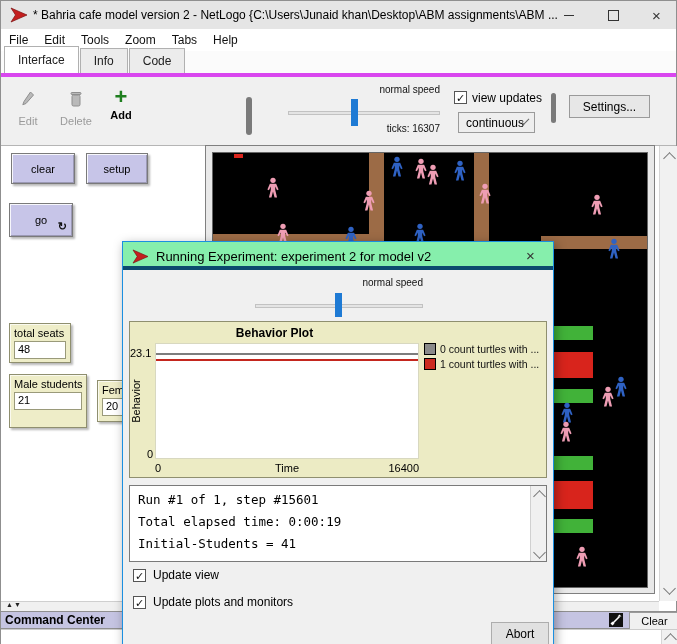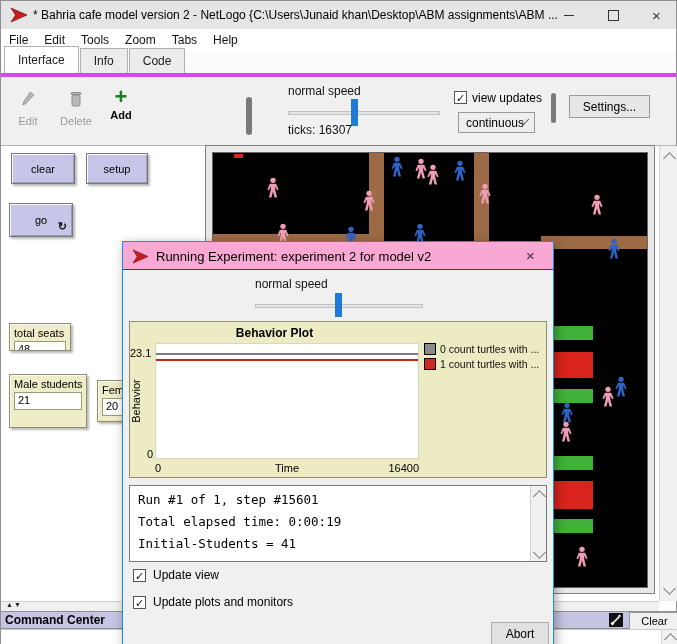--- a/index.html
+++ b/index.html
@@ -25,21 +25,21 @@
   .toolbtn .lbl{font-size:11px;display:block;margin-top:3px;}
   .disabled-lbl{color:#9a9a9a;}
   .plus-icon{color:#1e7e1e;font-size:22px;font-weight:bold;line-height:18px;}
   .picker{left:150px;top:95px;width:83px;height:26px;background:#fff;border:1px solid #767676;border-radius:2px;display:flex;align-items:center;padding:0 5px;box-sizing:border-box;}
   .abc-chip{width:15px;height:14px;background:#c9c9f2;border:1px solid #8888c0;font-size:7px;color:#223;display:flex;align-items:center;justify-content:center;position:relative;}
   .abc-chip:before{content:"";position:absolute;left:0;top:0;border-top:4px solid #334;border-right:4px solid transparent;}
   .tri-down{width:0;height:0;border-left:4px solid transparent;border-right:4px solid transparent;border-top:5px solid #333;margin-left:auto;}
   .tool-sep{width:6px;background:#7a7a7a;border-radius:3px;}
   .slider-track{height:4px;background:#e4e4e4;border:1px solid #c2c2c2;box-sizing:border-box;}
   .slider-thumb{width:7px;background:#1e7ad4;}
-  .small-label{font-size:12px;color:#111;text-align:left;}
+  .small-label{font-size:10px;color:#111;text-align:right;}
   .checkbox{width:13px;height:13px;background:#fff;border:1px solid #555;font-size:11px;line-height:12px;text-align:center;color:#111;box-sizing:border-box;}
   .combo{background:#eee;border:1px solid #9a9a9a;display:flex;align-items:center;font-size:12px;padding:0 7px;box-sizing:border-box;}
   .chev{width:7px;height:7px;border-right:1.5px solid #666;border-bottom:1.5px solid #666;transform:rotate(45deg);margin-left:auto;margin-top:-3px;}
   .pushbtn{background:#e7e7e7;border:1px solid #9a9a9a;font-size:12px;display:flex;align-items:center;justify-content:center;}
   
   .workspace{left:0;top:145px;width:658px;height:455px;background:#fff;overflow:hidden;}
   .nl-btn{position:absolute;background:#c7c5e8;border:1px solid #7a7a7a;box-shadow:inset 1px 1px 0 rgba(255,255,255,.85),inset -1px -1px 0 rgba(0,0,0,.22),2px 2px 2px rgba(0,0,0,.28);font-size:11px;color:#000;display:flex;align-items:center;justify-content:center;}
   .forever-icon{position:absolute;right:5px;bottom:5px;font-size:11px;line-height:10px;color:#111;font-weight:bold;}
   .nl-slider{position:absolute;background:#76a498;border:1px solid #4a7065;box-shadow:inset 1px 1px 0 rgba(255,255,255,.45),2px 2px 2px rgba(0,0,0,.28);box-sizing:border-box;}
   .nl-slider .groove{position:absolute;left:5px;right:5px;top:9px;height:3px;background:#51786c;box-shadow:0 1px 0 rgba(255,255,255,.4);}
@@ -60,21 +60,21 @@
   .chev-up{border-left:1.5px solid #777;border-top:1.5px solid #777;transform:rotate(45deg);}
   .chev-dn{border-right:1.5px solid #777;border-bottom:1.5px solid #777;transform:rotate(45deg);}
   
   .split-strip{left:0;top:600px;width:658px;height:10px;background:#f0f0f0;border-top:1px solid #cfcfcf;box-sizing:border-box;}
   .split-arrows{left:5px;top:600px;font-size:7px;color:#222;letter-spacing:1px;}
   .cc-header{left:0;top:610px;width:677px;height:18px;background:#c5c4e2;border-top:1px solid #8f8f8f;border-bottom:1px solid #8f8f8f;box-sizing:border-box;}
   .cc-title{left:4px;top:612px;font-size:12px;font-weight:bold;color:#000;}
   .cc-input{left:0;top:628px;width:677px;height:16px;background:#fff;border-top:1px solid #ccc;box-sizing:border-box;}
   
   .dialog{left:121px;top:240px;width:432px;height:410px;background:#f0f0f0;border:1px solid #1b8fe0;box-shadow:2px 3px 10px rgba(0,0,0,.35);z-index:50;box-sizing:border-box;}
-  .dlg-titlebar{left:0;top:0;width:100%;height:28px;background:#f9a8d4;border-bottom:1px solid #0c4a6e;box-sizing:border-box;}
+  .dlg-titlebar{left:0;top:0;width:100%;height:28px;background:#86efac;border-bottom:4px solid #0c4a6e;box-sizing:border-box;}
   .dlg-title{left:33px;top:7px;font-size:13px;color:#000;white-space:nowrap;}
   .plotbox{left:6px;top:79px;width:418px;height:157px;background:#ecebc4;border:1px solid #8f8f6f;box-sizing:border-box;}
   .plot-white{left:25px;top:21px;width:264px;height:116px;background:#fff;border:1px solid #d8d8c0;box-sizing:border-box;}
   .plot-line{position:absolute;left:0;width:100%;height:2px;}
   .axis-num{position:absolute;font-size:11px;color:#000;}
   .legend-row{position:absolute;display:flex;align-items:center;font-size:10.5px;color:#111;white-space:nowrap;}
   .legend-swatch{width:10px;height:10px;border:1px solid #000;margin-right:4px;flex:none;}
   .outbox{left:6px;top:243px;width:418px;height:77px;background:#fff;border:1px solid #7a7a7a;box-sizing:border-box;font-family:"DejaVu Sans Mono",monospace;font-size:12.5px;overflow:hidden;}
   .output-line{padding-left:8px;line-height:22px;white-space:pre;}
   .out-scroll{position:absolute;right:0;top:0;width:16px;height:100%;background:#f0f0f0;border-left:1px solid #d0d0d0;box-sizing:border-box;}
@@ -161,21 +161,21 @@
       <div class="nl-btn" style="left: 10px; top: 7px; width: 62px; height: 29px;">
         <span>clear</span>
       </div>
       <div class="nl-btn" style="left: 8px; top: 57px; width: 62px; height: 32px;">
         <span>go</span>
         <div class="forever-icon">↻</div>
       </div>
       <div class="nl-btn" style="left: 85px; top: 7px; width: 60px; height: 29px;">
         <span>setup</span>
       </div>
-      <div class="monitor" style="left: 8px; top: 177px; width: 62px; height: 28px;">
+      <div class="monitor" style="left: 8px; top: 177px; width: 62px; height: 40px;">
         <div class="mlabel">total seats</div>
 <div class="mvalue">48</div>
       </div>
       <div class="monitor" style="left: 8px; top: 228px; width: 78px; height: 54px;">
         <div class="mlabel">Male students</div>
 <div class="mvalue">21</div>
       </div>
       <div class="monitor" style="left: 96px; top: 234px; width: 42px; height: 42px;">
         <div class="mlabel">Fem</div>
 <div class="mvalue">20</div>

